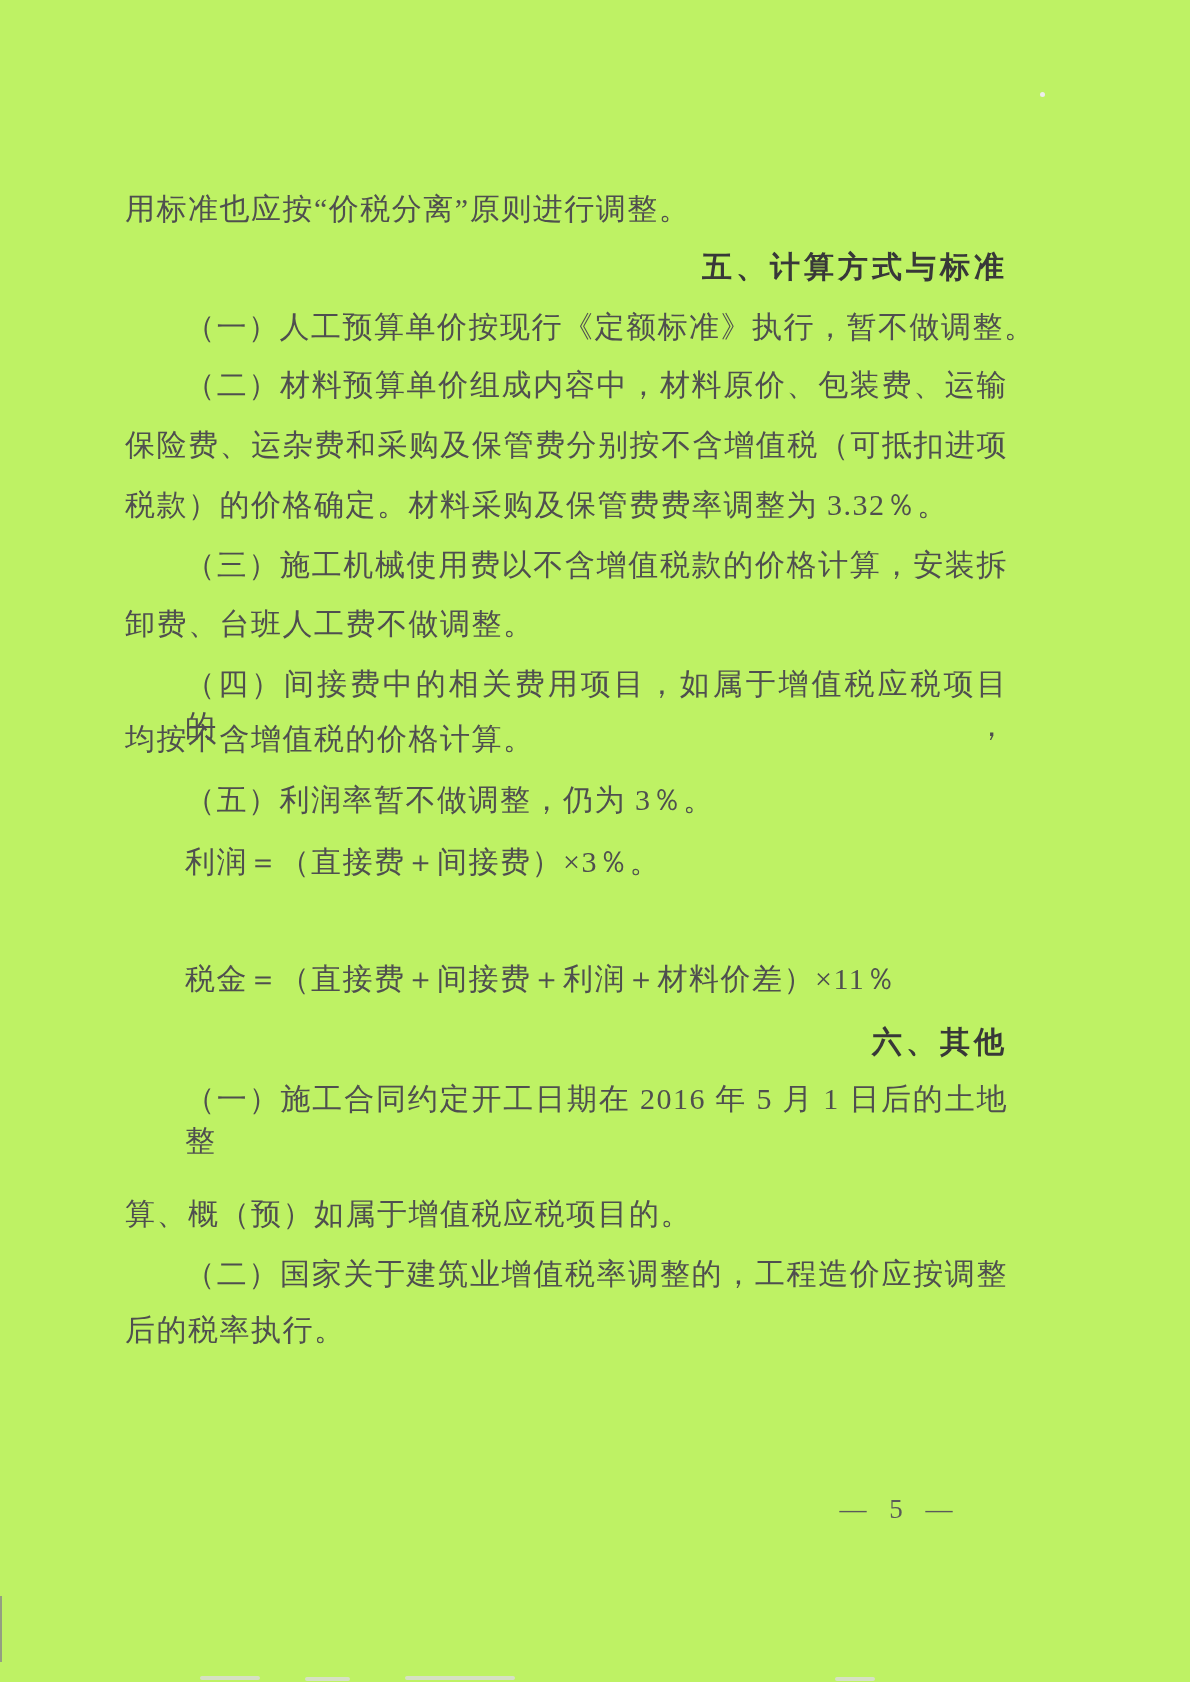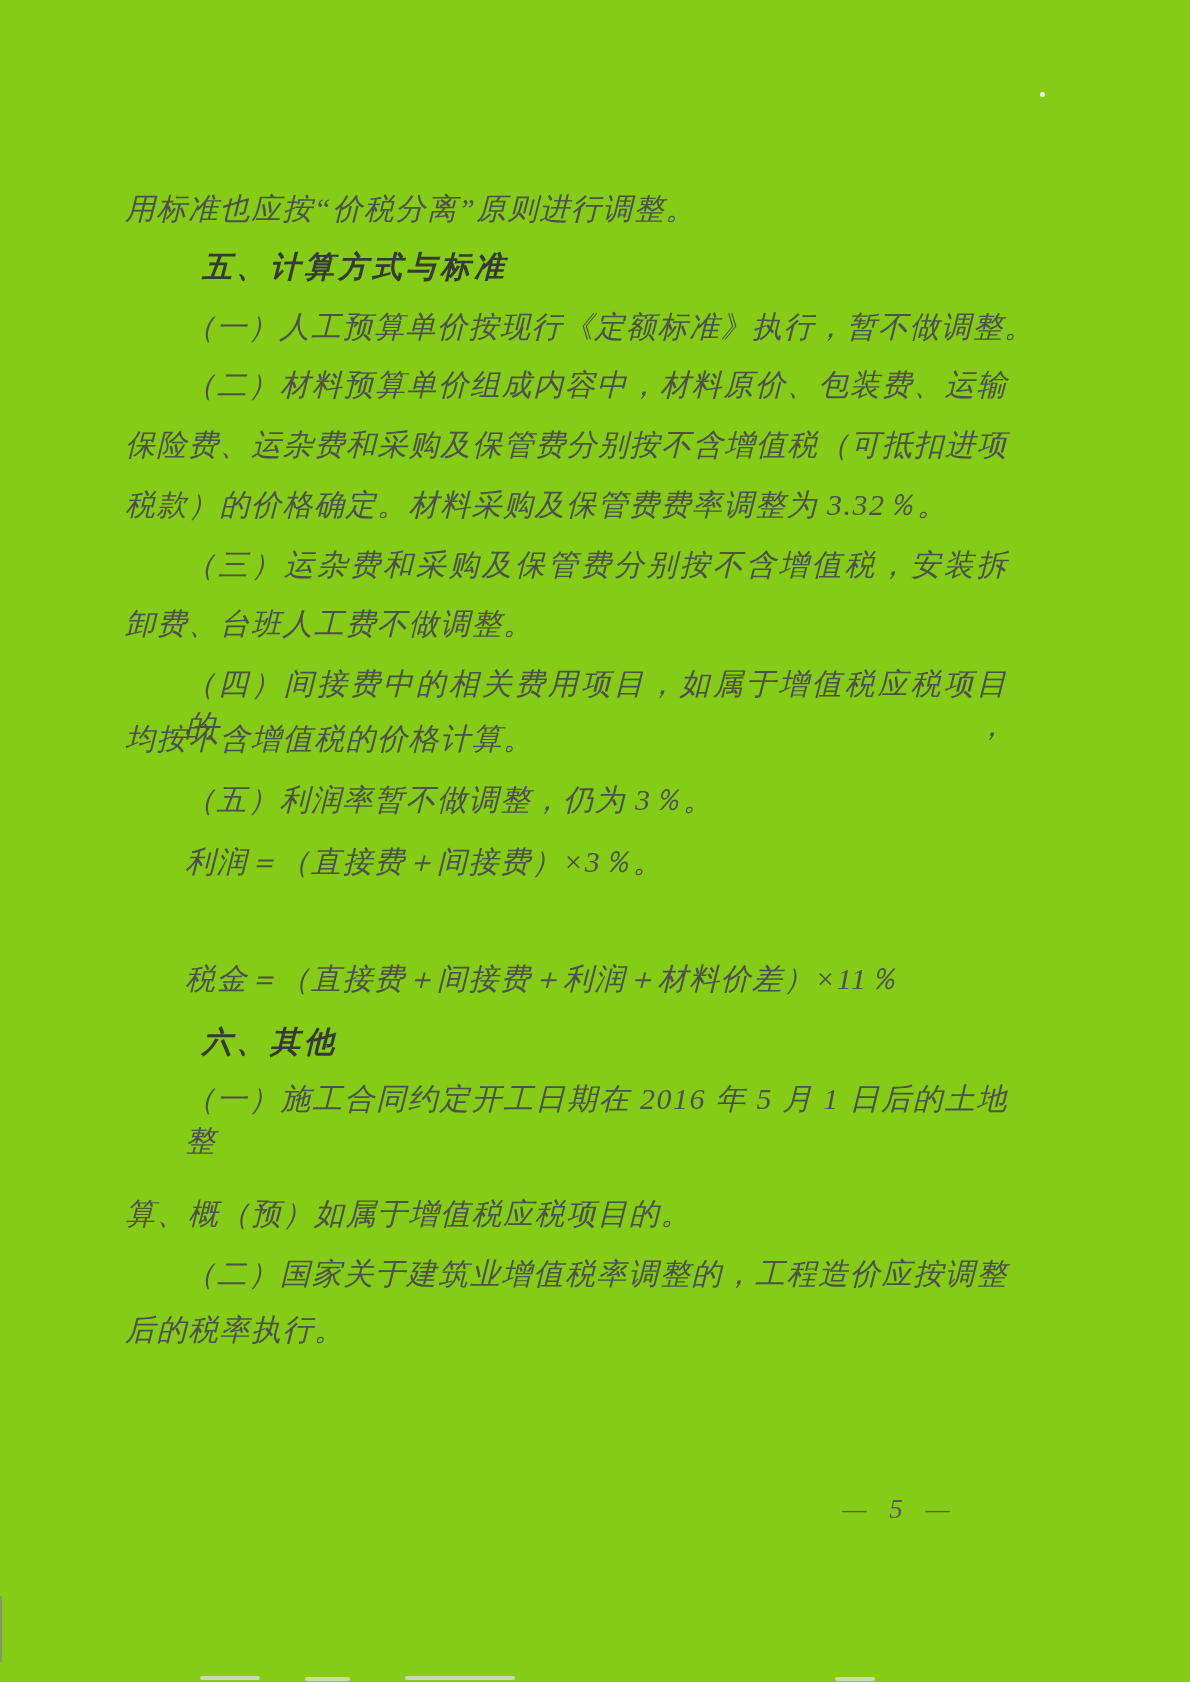--- a/index.html
+++ b/index.html
@@ -1,40 +1,39 @@
 <!DOCTYPE html>
 <html><head>
 <meta charset="utf-8">
 <style>
   html,body{margin:0;padding:0;background:#e9e9e9;}
   .page{
     position:relative;
     width:1190px;height:1682px;
     margin:0 auto;
-    background:#84cc16;
+    background:#bef264;
     overflow:hidden;
     font-family:"Liberation Serif","DejaVu Serif",serif;
     color:#4f4f4f;
-    font-style:italic;
   }
   .line{
     position:absolute;
     left:125px;
     width:883px;
     height:42px;
     font-size:30px;
     line-height:42px;
     letter-spacing:1.5px;
     white-space:nowrap;
     color:#4f4f4f;
   }
   
   .ind{padding-left:60px;width:823px;}
   
-  .ind-h{padding-left:77px;width:806px;}
+  .ind-h{padding-left:77px;width:806px;text-align:right;}
   
   .h{
     font-weight:700;
     color:#383838;
     letter-spacing:4px;
     font-family:"Liberation Sans","DejaVu Sans",sans-serif;
   }
   
   .j{
     white-space:normal;
@@ -73,21 +72,21 @@
   <div class="line ind-h h" style="top:246px">五、计算方式与标准</div>
 
   <div class="line ind" style="top:306px">（一）人工预算单价按现行《定额标准》执行，暂不做调整。</div>
 
   <div class="line ind j" style="top:364px">（二）材料预算单价组成内容中，材料原价、包装费、运输</div>
 
   <div class="line j" style="top:424px">保险费、运杂费和采购及保管费分别按不含增值税（可抵扣进项</div>
 
   <div class="line" style="top:484px">税款）的价格确定。材料采购及保管费费率调整为 3.32％。</div>
 
-  <div class="line ind j" style="top:544px">（三）运杂费和采购及保管费分别按不含增值税，安装拆</div>
+  <div class="line ind j" style="top:544px">（三）施工机械使用费以不含增值税款的价格计算，安装拆</div>
 
   <div class="line" style="top:603px">卸费、台班人工费不做调整。</div>
 
   <div class="line ind j" style="top:663px">（四）间接费中的相关费用项目，如属于增值税应税项目的，</div>
 
   <div class="line" style="top:718px">均按不含增值税的价格计算。</div>
 
   <div class="line ind" style="top:779px">（五）利润率暂不做调整，仍为 3％。</div>
 
   <div class="line ind" style="top:841px">利润＝（直接费＋间接费）×3％。</div>

